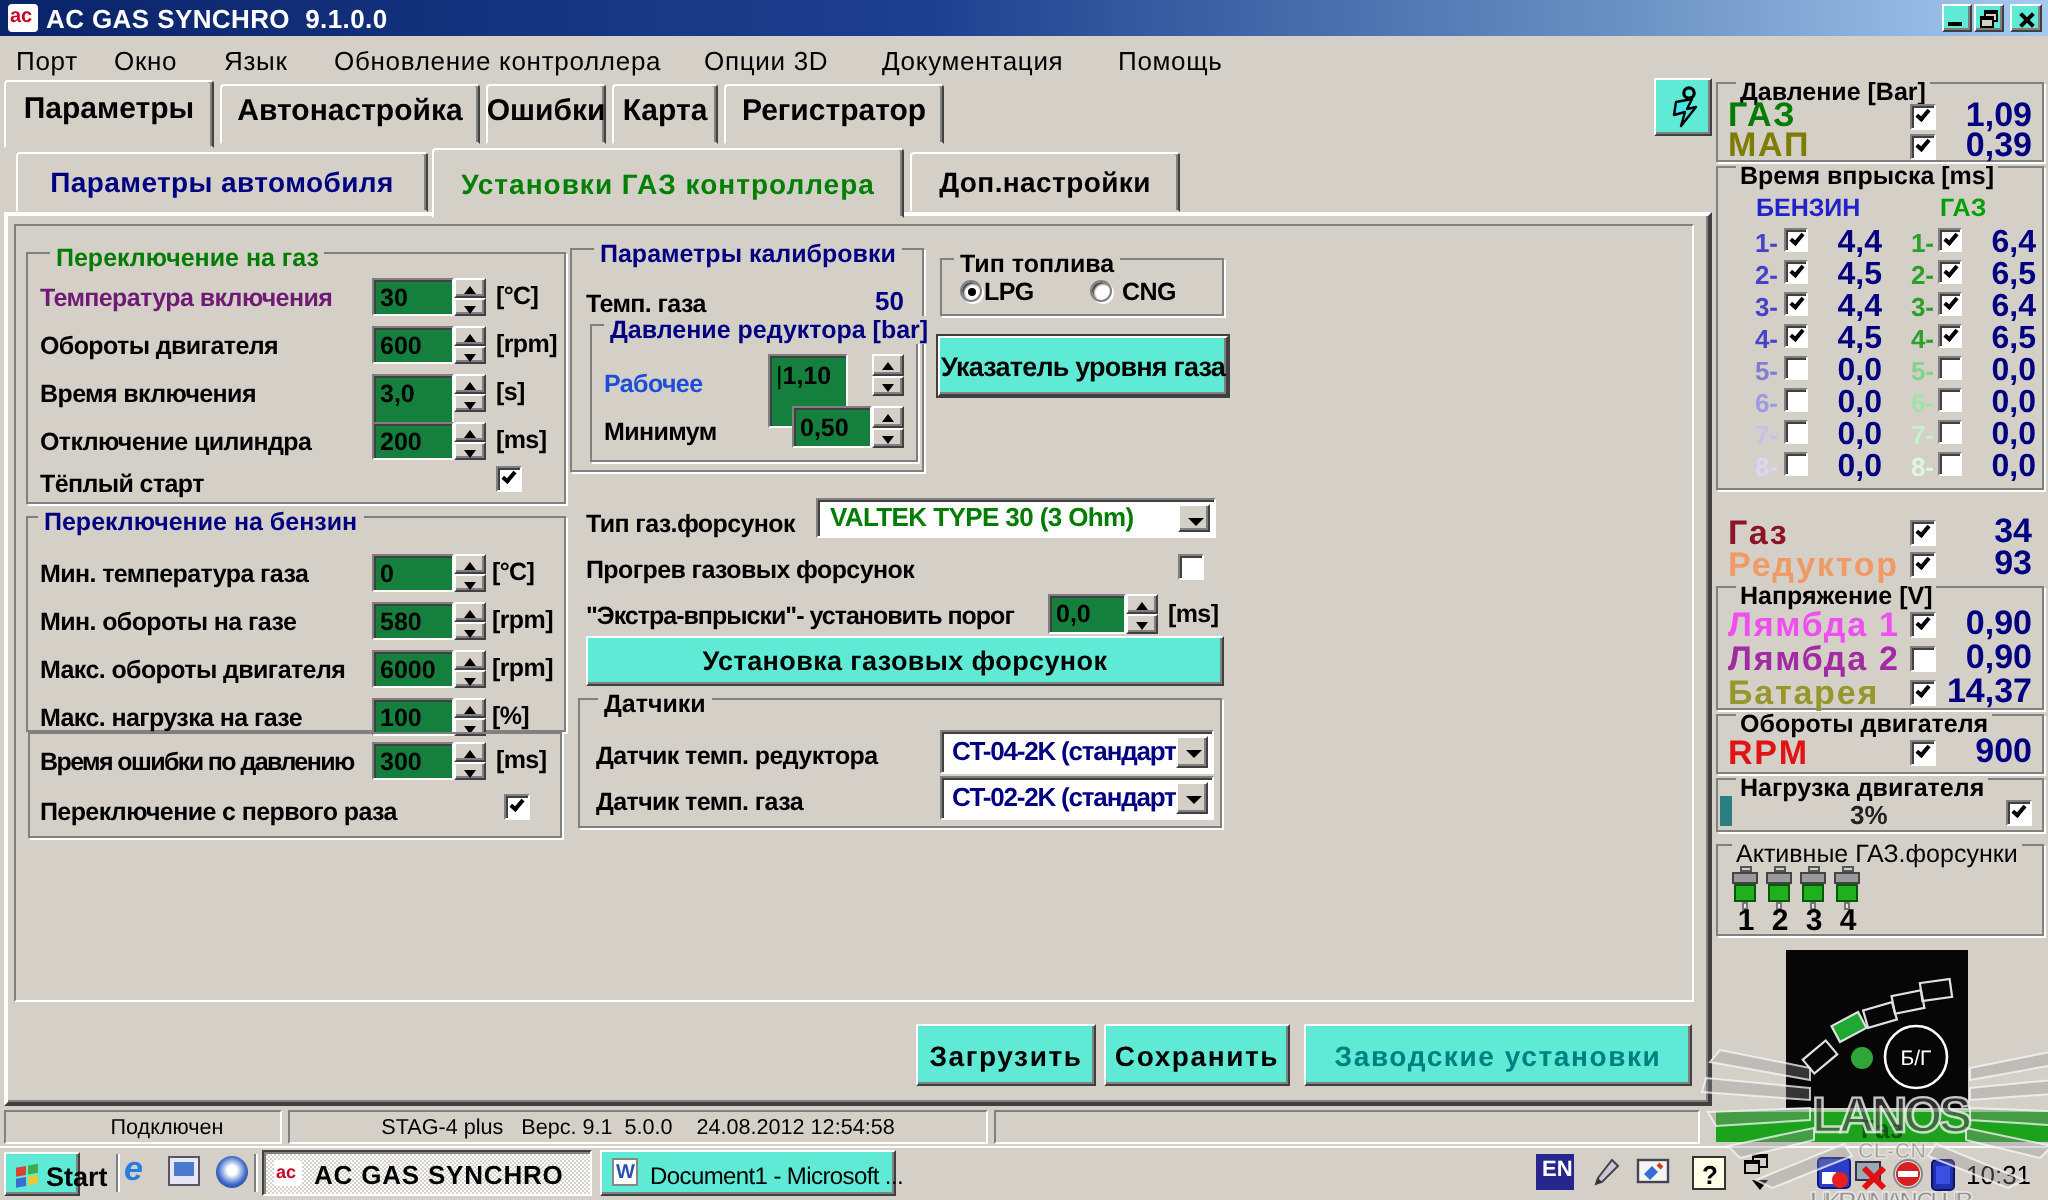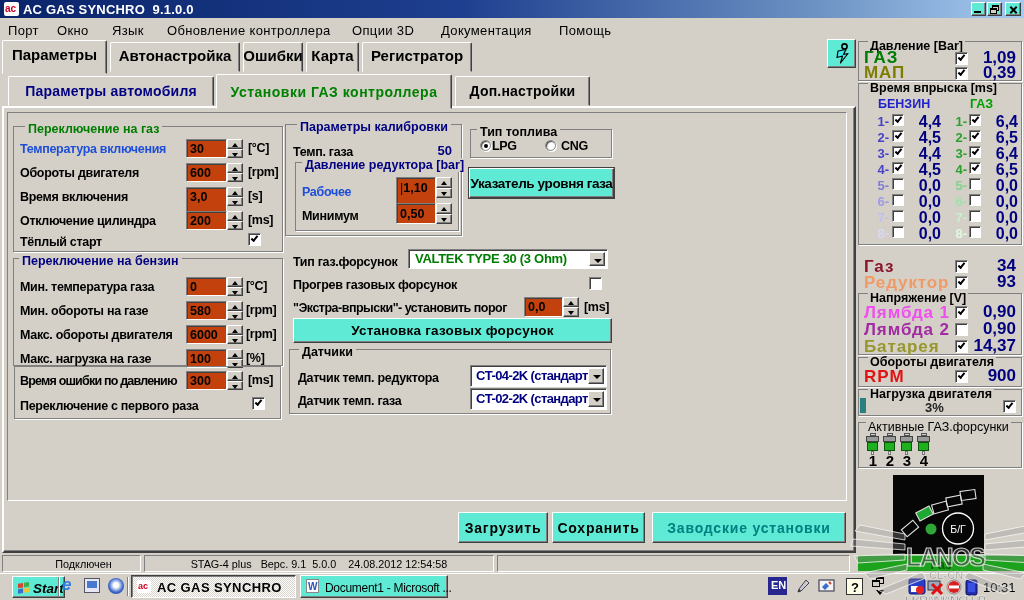--- a/index.html
+++ b/index.html
@@ -1,21 +1,21 @@
 <!DOCTYPE html>
 <html><head><meta charset="utf-8"><title>t</title><style>
 *{margin:0;padding:0;box-sizing:border-box;}
 html,body{width:1024px;height:600px;overflow:hidden;}
 #scr{position:relative;width:1024px;height:600px;background:#d4d0c8;
  font-family:"Liberation Sans",sans-serif;color:#000;}
 .ab{position:absolute;}
 .b{font-weight:bold;}
 .raised{background:#5eead4;border:1px solid;border-color:#fff #404040 #404040 #fff;
  box-shadow:inset -1px -1px 0 #808080;}
-.edit{background:#c2410c;border:1px solid;border-color:#808080 #fff #fff #808080;
+.edit{background:#15803d;border:1px solid;border-color:#808080 #fff #fff #808080;
  box-shadow:inset 1px 1px 0 #404040;}
 .gb{border:1px solid #808080;box-shadow:1px 1px 0 #fff;}
 .leg{position:absolute;top:-5px;background:#d4d0c8;padding:0 3px;font-weight:bold;
  font-size:12.5px;line-height:14px;white-space:nowrap;}
 .legr{position:absolute;top:-2px;background:#d4d0c8;padding:0 2px;font-weight:bold;
  font-size:12.5px;line-height:13px;white-space:nowrap;}
 .lbl{font-size:12.5px;font-weight:bold;white-space:nowrap;line-height:14px;letter-spacing:-0.3px;}
 .cb{position:absolute;width:13px;height:13px;background:#fff;border:1px solid;
  border-color:#808080 #fff #fff #808080;box-shadow:inset 1px 1px 0 #404040;}
 .chk{position:absolute;left:2px;top:2px;width:7px;height:4px;
@@ -86,21 +86,21 @@
       </svg>
     </div>
 <div class="ab" style="left:2px;top:106px;width:854px;height:447px;background:#d4d0c8;border:2px solid;border-color:#fff #404040 #404040 #fff;box-shadow:inset -1px -1px 0 #808080;"></div>
 <div class="tab" style="left:8px;top:76px;width:206px;height:30px;font-size:14px;color:#000080;letter-spacing:0.2px;">Параметры автомобиля</div>
 <div class="tab" style="left:216px;top:74px;width:236px;height:35px;font-size:14px;color:#008000;z-index:3;letter-spacing:0.5px;">Установки ГАЗ контроллера</div>
 <div class="tab" style="left:455px;top:76px;width:135px;height:30px;font-size:14px;color:#000000;letter-spacing:0.2px;">Доп.настройки</div>
 <div class="ab" style="left:7px;top:112px;width:840px;height:389px;border:1px solid;border-color:#808080 #fff #fff #808080;"></div>
 <div class="ab gb" style="left:13px;top:126px;width:270px;height:126px;">
       <span class="leg" style="left:11px;color:#007d00;">Переключение на газ</span>
     </div>
-<div class="ab lbl" style="left:20px;top:142px;color:#1d4ed8;">Температура включения</div>
+<div class="ab lbl" style="left:20px;top:142px;color:#701a75;">Температура включения</div>
 <div class="ab edit" style="left:186px;top:139px;width:41px;height:19px;">
       <div class="ab b" style="left:3px;top:2px;font-size:12.5px;">30</div>
     </div>
 <div class="ab spin" style="left:227px;top:139px;height:19px;">
       <div class="spb">
         <div class="tup"></div>
       </div>
       <div class="spb">
         <div class="tdn"></div>
       </div>
@@ -224,21 +224,21 @@
     </div>
 <div class="ab gb" style="left:285px;top:124px;width:177px;height:112px;">
       <span class="leg" style="left:11px;color:#000080;">Параметры калибровки</span>
     </div>
 <div class="ab lbl" style="left:293px;top:145px;color:#000;">Темп. газа</div>
 <div class="ab b" style="left:402px;top:143px;width:50px;font-size:13px;color:#000080;text-align:right;">50</div>
 <div class="ab gb" style="left:295px;top:162px;width:164px;height:69px;">
       <span class="leg" style="left:6px;color:#000080;">Давление редуктора [bar]</span>
     </div>
 <div class="ab lbl" style="left:302px;top:185px;color:#1d4ed8;">Рабочее</div>
-<div class="ab edit" style="left:396px;top:177px;width:40px;height:37px;">
+<div class="ab edit" style="left:384px;top:177px;width:40px;height:37px;">
       <div class="ab b" style="left:3px;top:3px;font-size:12.5px;"><span style="font-weight:normal">|</span>1,10</div>
     </div>
 <div class="ab spin" style="left:436px;top:177px;height:21px;">
       <div class="spb">
         <div class="tup"></div>
       </div>
       <div class="spb">
         <div class="tdn"></div>
       </div>
     </div>
@@ -480,21 +480,21 @@
       <g transform="translate(75,20) rotate(-8)">
         <rect x="-7.5" y="-4.5" width="15" height="9" fill="none" stroke="#e0e0e0" stroke-width="1.1"></rect>
       </g>
       <circle cx="38" cy="54" r="5.5" fill="#2fa638"></circle>
       <circle cx="65" cy="53.5" r="15.5" fill="none" stroke="#fff" stroke-width="1.3"></circle>
       <text x="65" y="57.5" font-family="Liberation Sans" font-size="10.5" fill="#fff" text-anchor="middle">Б/Г</text>
     </svg>
 <div class="ab" style="left:858px;top:555px;width:166px;height:16px;background:#1da21d;border-top:1px solid #9bd49b;"></div>
 <div class="ab b" style="left:858px;top:557px;width:166px;text-align:center;font-size:13px;color:#0b5c0b;">Газ</div>
 <div class="ab" style="left:0;top:573px;width:1024px;height:27px;background:#d4d0c8;border-top:1px solid #fff;"></div>
-<div class="ab raised" style="left:12px;top:576px;width:53px;height:22px;font-style:italic;">
+<div class="ab raised" style="left:2px;top:576px;width:38px;height:22px;">
       <svg class="ab" style="left:4px;top:4px;" width="13" height="13" viewBox="0 0 13 13">
         <g transform="skewY(-10)">
           <rect x="1" y="3" width="5" height="4.5" fill="#d84434"></rect>
           <rect x="7" y="3" width="5" height="4.5" fill="#3fae49"></rect>
           <rect x="1" y="8.5" width="5" height="4.5" fill="#3b6cd0"></rect>
           <rect x="7" y="8.5" width="5" height="4.5" fill="#e8c83a"></rect>
         </g>
       </svg>
       <div class="ab b" style="left:20px;top:4px;font-size:13.5px;">Start</div>
     </div>

